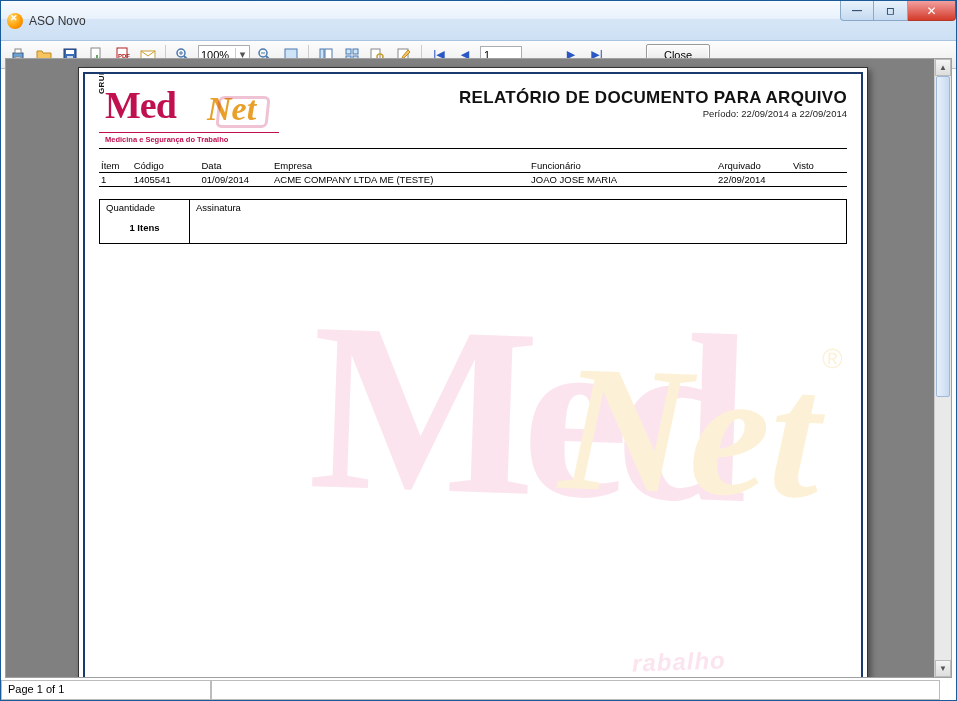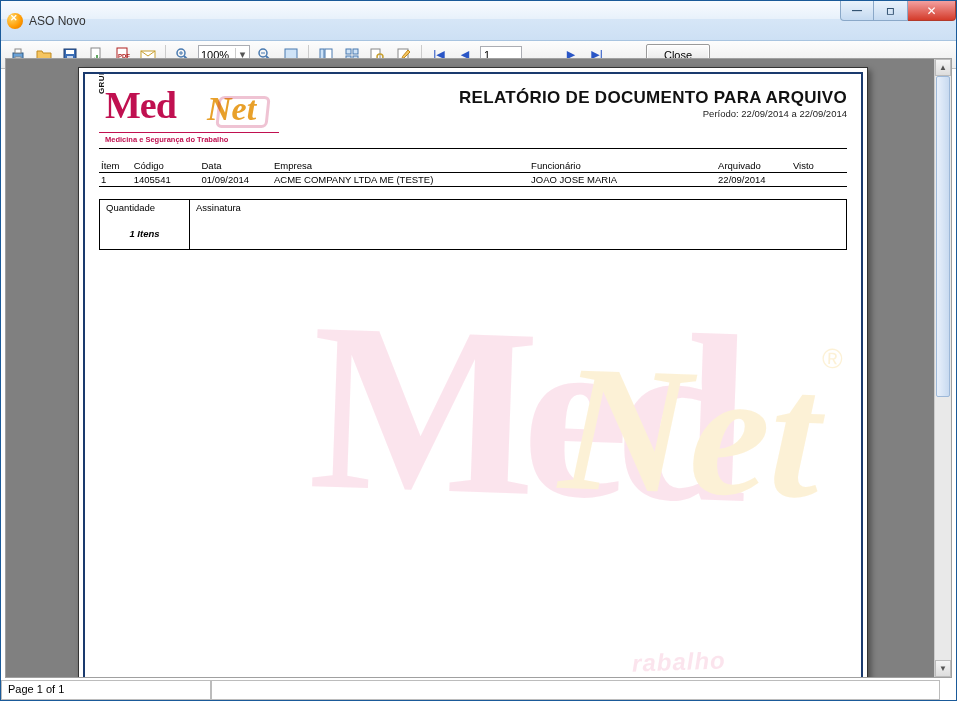--- a/index.html
+++ b/index.html
@@ -61,21 +61,21 @@
   
   table.data { width:100%; border-collapse:collapse; font-size:9.5px; margin-top:10px; }
   table.data th { text-align:left; font-weight:normal; border-bottom:1px solid #000; padding:1px 2px; }
   table.data td { padding:1px 2px; border-bottom:1px solid #000; }
   .col-item{width:28px;} .col-cod{width:58px;} .col-data{width:62px;} .col-emp{width:220px;} .col-func{width:160px;} .col-arq{width:64px;} .col-visto{width:48px; border-bottom:1px solid #000;}
 
   
   .sigbox { margin-top:12px; border:1px solid #000; display:flex; font-size:9.5px; }
   .sigbox > div { padding:2px 6px 10px; }
   .sigbox .q { width:90px; border-right:1px solid #000; }
-  .sigbox .q .v { font-weight:bold; text-align:center; margin-top:15px;font-style:italic; }
+  .sigbox .q .v { font-weight:bold; text-align:center; margin-top:9px; }
   .sigbox .l { flex:1.2; border-right:1px solid #000; }
   .sigbox .a { flex:1; }
 
   
   .watermark { position:absolute; left:220px; top:240px; width:520px; height:520px; opacity:.28; transform:rotate(2deg); pointer-events:none; }
   .watermark .med { font-family: Georgia, serif; font-size:240px; font-weight:900; color:#f3a0c0; letter-spacing:-14px; line-height:200px; }
   .watermark .net { font-family: 'Comic Sans MS', cursive; font-size:180px; font-weight:bold; color:#f7cf6f; position:absolute; top:10px; left:250px; font-style:italic; }
   .watermark .reg { position:absolute; top:20px; right:-10px; font-size:28px; color:#f7cf6f; }
   .watermark .tag { position:absolute; left:330px; top:330px; font-size:24px; font-style:italic; color:#f3a0c0; font-weight:bold; transform:rotate(-4deg); letter-spacing:1px; }
 

